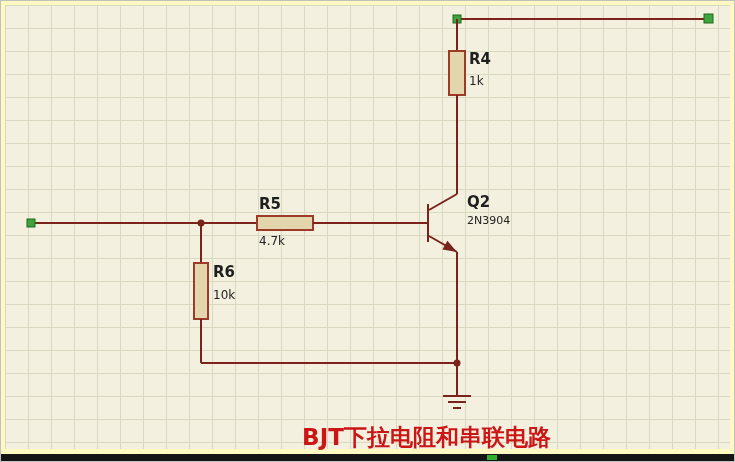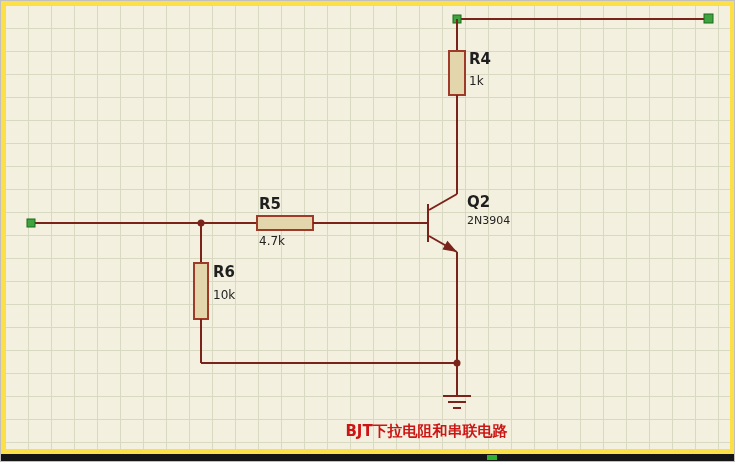--- a/index.html
+++ b/index.html
@@ -1,19 +1,19 @@
 <!DOCTYPE html>
 <html><head>
 <meta charset="utf-8">
 <style>
   html,body{margin:0;padding:0;}
   .screen{
     position:relative;
     width:735px;height:462px;
-    background:#fde047;
+    background:#fef9c3;
     border:1px solid #c0c0c0;
     box-sizing:border-box;
     overflow:hidden;
     font-family:"DejaVu Sans","Liberation Sans",sans-serif;
   }
   .grid{
     position:absolute;
     left:4px;top:4px;right:4px;height:444px;
     background-color:#f3f0df;
     background-image:
@@ -30,21 +30,21 @@
   .junction{fill:#7a231b;}
   .ref-label{font-size:15px;font-weight:700;fill:#1f1f1f;}
   .val-label{font-size:12px;font-weight:400;fill:#222222;}
   .small-label{font-size:11px;font-weight:400;fill:#222222;}
   .title{
     position:absolute;
     left:0;top:421px;width:100%;
     box-sizing:border-box;
     padding-left:118px;
     text-align:center;
-    font-size:15px;
+    font-size:23px;
     font-weight:700;
     color:#cc1616;
   }
   .bottom-bar{
     position:absolute;
     left:0;bottom:0;width:100%;height:7px;
     background:#151515;
   }
   .bottom-bar-green{
     position:absolute;

